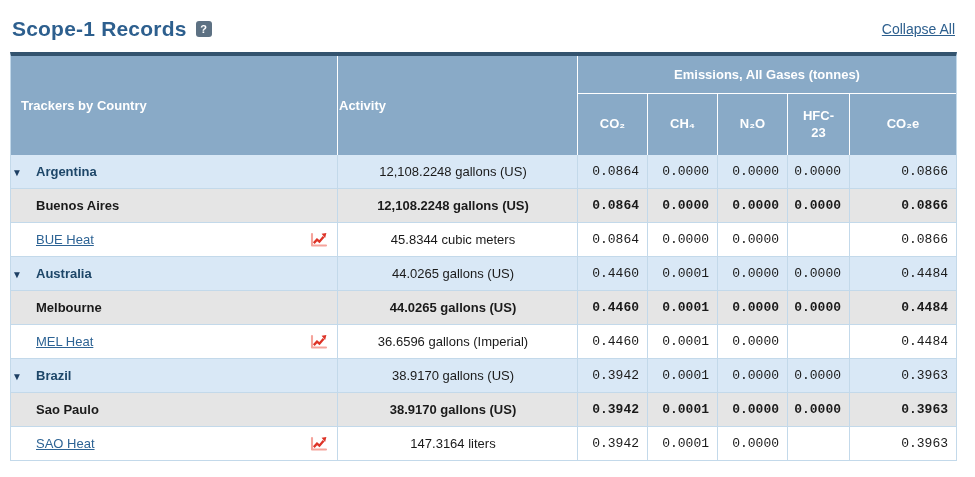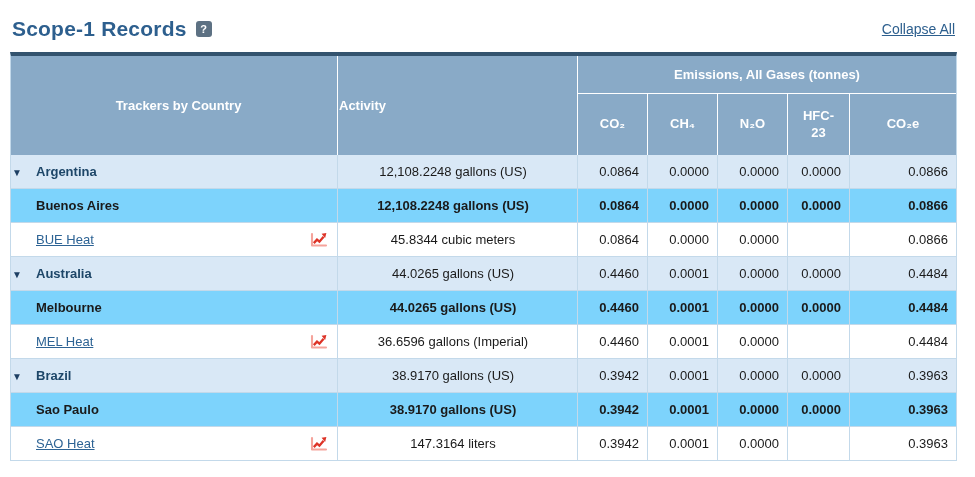--- a/index.html
+++ b/index.html
@@ -38,57 +38,57 @@
     width: 100%; table-layout: fixed;
     border-collapse: separate; border-spacing: 0;
     border-top: 4px solid #33536e;
     border-left: 1px solid #c3d9ea; border-right: 1px solid #c3d9ea;
     font-size: 13px;
   }
   thead th {
     background: #89aac7; color: #ffffff; font-weight: bold;
     vertical-align: middle; font-size: 13px;
   }
-  th.th-trackers { text-align: center; padding-left: 10px; }
+  th.th-trackers { text-align: left; padding-left: 10px; }
   th.th-activity { text-align: left; border-left: 1px solid #ffffff; }
   th.th-emissions { height: 37px; text-align: center; border-left: 1px solid #ffffff; }
   th.gas-th {
     height: 62px; text-align: center;
     border-top: 1px solid #ffffff; border-left: 1px solid #ffffff;
     padding: 0 9px; line-height: 1.25;
   }
 
   tbody td {
     height: 34px; vertical-align: middle;
     border-bottom: 1px solid #c3d9ea;
     color: #1a1a1a;
   }
   tbody td + td { border-left: 1px solid #c3d9ea; }
 
   tr.row-country td { background: #d9e8f6; }
-  tr.row-city td    { background: #7dd3fc; font-weight: bold; }
+  tr.row-city td    { background: #e5e5e5; font-weight: bold; }
   tr.row-tracker td { background: #ffffff; }
 
   td.name-cell { position: relative; }
   .toggle {
     display: inline-block; width: 24px;
     color: #1d3f63; font-size: 10px; cursor: pointer; user-select: none;
   }
   tr.row-city .toggle, tr.row-tracker .toggle { visibility: hidden; cursor: default; }
   tr.row-country .row-name { color: #1d4668; font-weight: bold; }
   tr.row-city .row-name    { color: #1a1a1a; }
   tr.row-tracker .row-name {
     color: #2d6394; text-decoration: underline; cursor: pointer;
   }
   .chart-icon {
     position: absolute; right: 9px; top: 50%; transform: translateY(-50%);
     line-height: 0; cursor: pointer;
   }
   td.activity-cell { text-align: center; padding-right: 10px; }
-  td.value-cell    { text-align: right; padding-right: 8px; }
+  td.value-cell    { text-align: right; padding-right: 8px; font-family: Liberation Mono, monospace; }
 </style>
 </head>
 <body>
 
 <div class="page">
 
   <div class="header-bar">
     <div class="title-wrap">
       <h1 class="page-title">Scope-1 Records</h1>
       <span class="help-icon">?</span>

